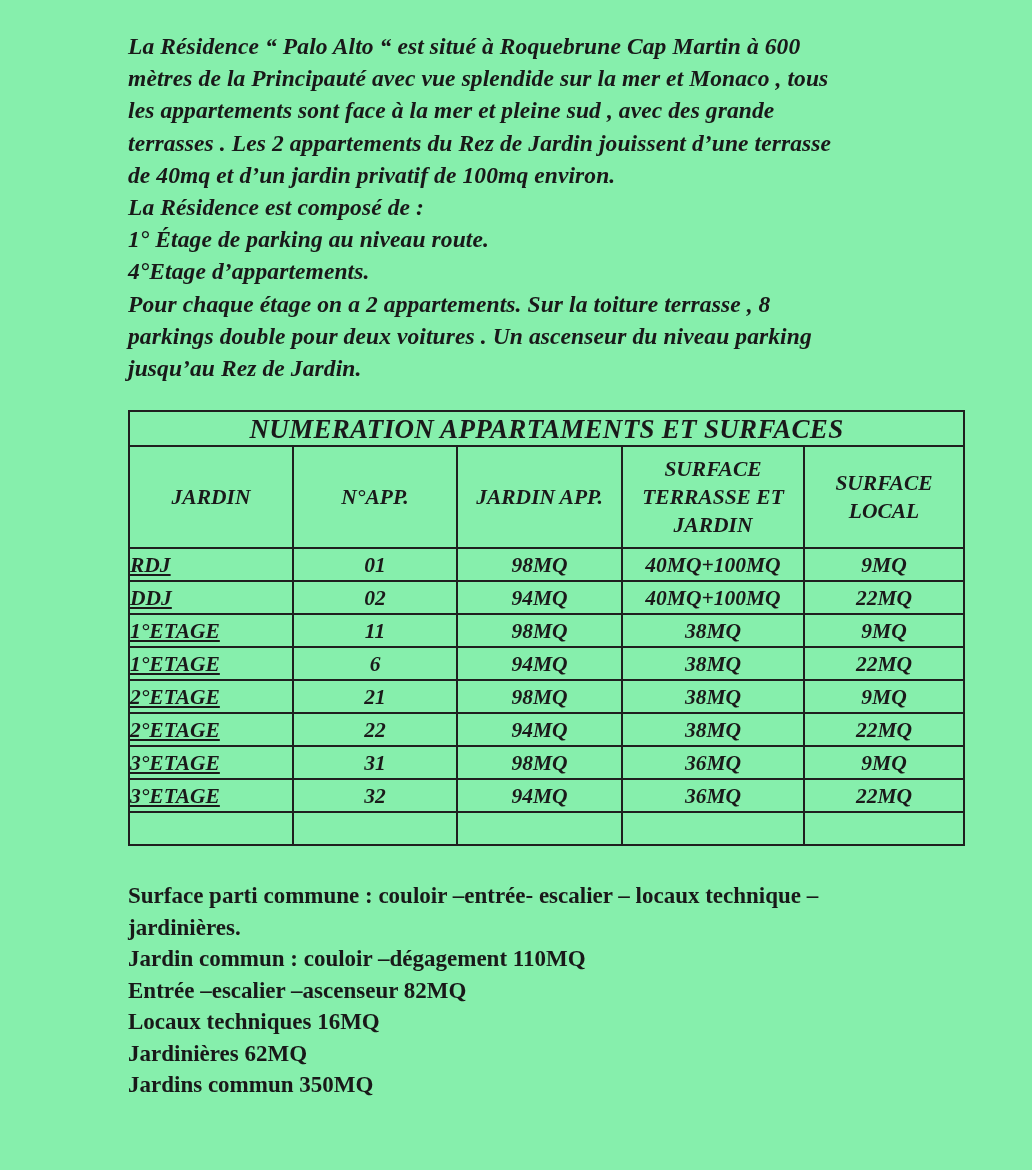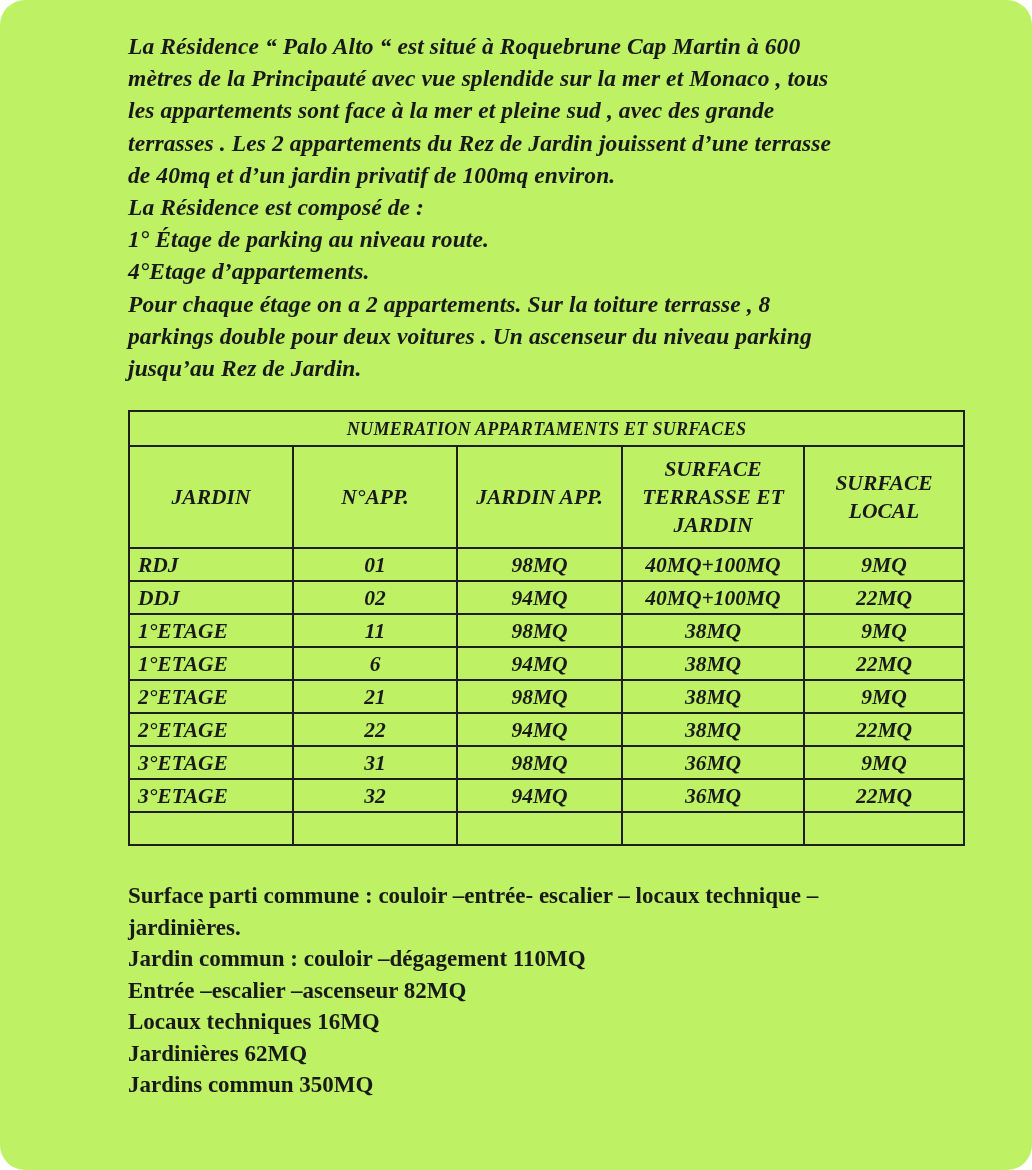--- a/index.html
+++ b/index.html
@@ -13,22 +13,21 @@
     font-family: "Liberation Serif", serif;
     color: #1c1c1c;
     position: relative;
     overflow: hidden;
   }
   .page {
     position: absolute;
     left: 0; top: 0;
     width: 1032px;
     height: 1170px;
-    background: #bef264;
-    border-radius: 25px;
+    background: #86efac;
   }
   .content {
     position: absolute;
     left: 128px;
     top: 30px;
     width: 840px;
   }
   .intro {
     font-style: italic;
     font-weight: bold;
@@ -55,36 +54,36 @@
     color: #1a1a1a;
   }
   table.surfaces td, table.surfaces th {
     border: 2px solid #1f1f1f;
     padding: 0;
     text-align: center;
     vertical-align: middle;
     line-height: 28px;
   }
   table.surfaces .title-cell {
-    font-size: 18px;
+    font-size: 27px;
     height: 33px;
     letter-spacing: 0.3px;
   }
   table.surfaces thead .head-cell {
     height: 96px;
     font-size: 21.5px;
     padding: 2px 4px;
   }
   table.surfaces tbody td {
     height: 31px;
     font-size: 21.5px;
   }
   table.surfaces tbody td.etage {
     text-align: left;
-    padding-left: 8px;
+    text-decoration: underline;
   }
   table.surfaces tbody tr.empty-row td {
     height: 31px;
   }
   .col-etage { width: 164px; }
   .col-napp  { width: 164px; }
   .col-app   { width: 165px; }
   .col-terr  { width: 182px; }
   .col-local { width: 160px; }
 

